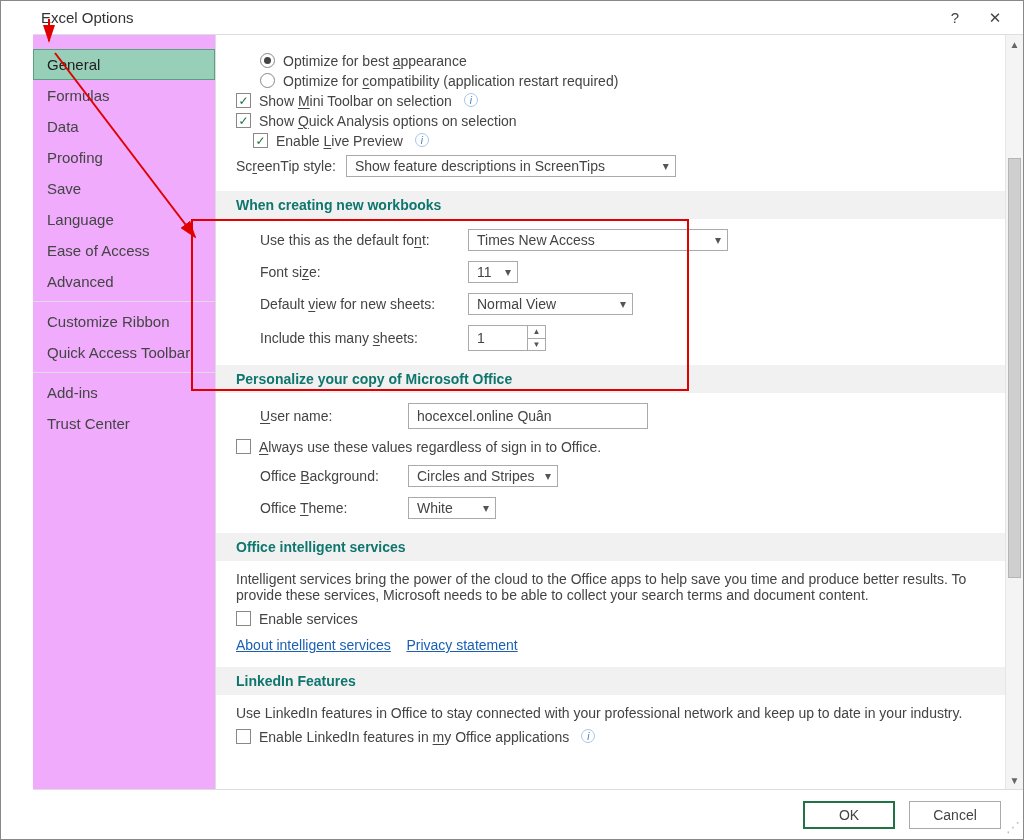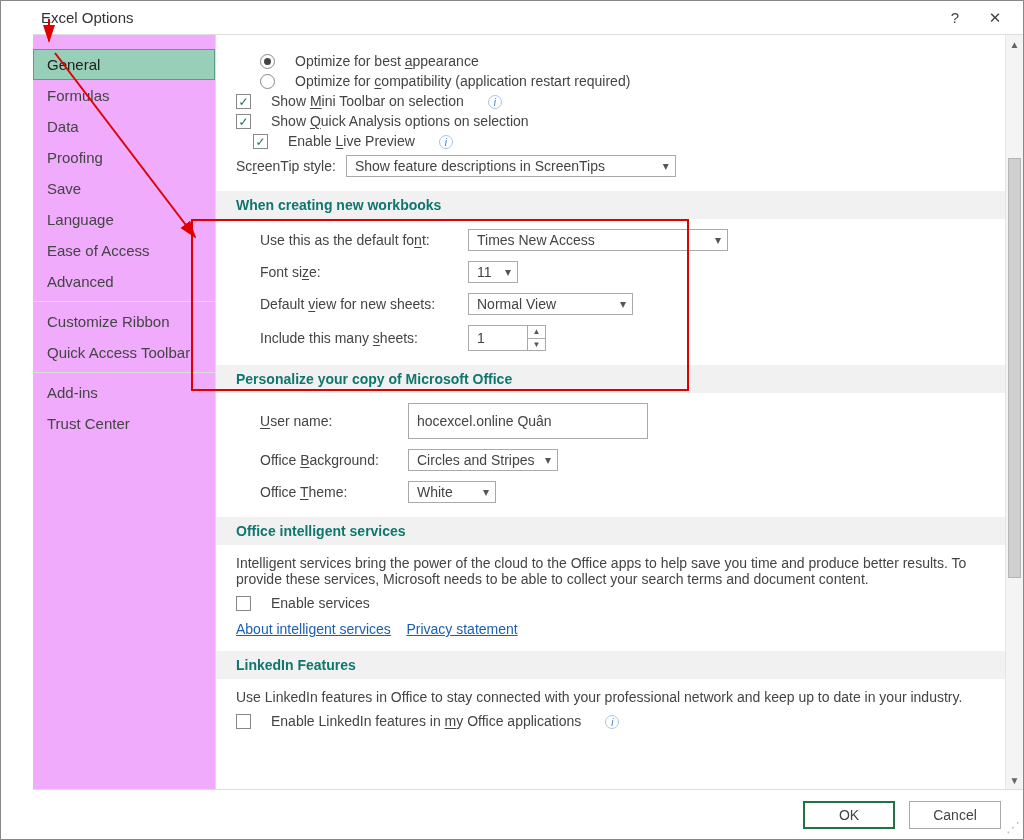--- a/index.html
+++ b/index.html
@@ -12,34 +12,34 @@
   .sidebar { width: 183px; border-right: 1px solid #ddd; padding-top: 14px; background: #f0abfc; }
   .sidebar .item { padding: 7px 14px; font-size: 15px; color: #444; cursor: pointer; }
   .sidebar .item.selected { background: #97cfb9; border: 1px solid #5aa07f; color: #222; padding: 6px 13px; }
   .sidebar .sep { border-top: 1px solid #ddd; margin: 4px 0; }
   .content { flex: 1; position: relative; overflow: hidden; }
   .scrollarea { position: absolute; inset: 0 18px 0 0; overflow: hidden; padding: 14px 10px 10px 20px; }
   .scrollbar { position: absolute; right: 0; top: 0; bottom: 0; width: 18px; background: #f4f4f4; border-left: 1px solid #e5e5e5; display: flex; flex-direction: column; align-items: center; }
   .scrollbar .arrow { height: 18px; width: 100%; display:flex; align-items:center; justify-content:center; font-size:10px; color:#666; cursor:pointer; }
   .scrollbar .track { flex: 1; position: relative; width: 100%; }
   .scrollbar .thumb { position: absolute; left: 2px; right: 2px; top: 105px; height: 420px; background: #cfcfcf; border: 1px solid #b5b5b5; cursor:pointer; }
-  .radio-row, .check-row { display: flex; align-items: flex-end; margin: 4px 0 4px 24px; gap: 20px; }
+  .radio-row, .check-row { display: flex; align-items: flex-start; margin: 4px 0 4px 24px; gap: 8px; }
   .radio { width: 15px; height: 15px; border: 1px solid #888; border-radius: 50%; display:inline-flex; align-items:center; justify-content:center; }
   .radio.checked::after { content:""; width:7px; height:7px; background:#444; border-radius:50%; }
   .check { width: 15px; height: 15px; border: 1px solid #888; display:inline-flex; align-items:center; justify-content:center; font-size:12px; color:#217346; }
   .check.checked::after { content:"✓"; }
   .info-icon { width:14px; height:14px; border:1px solid #a9c6e8; border-radius:50%; color:#3a7bbf; font-size:10px; display:inline-flex; align-items:center; justify-content:center; margin-left:4px; }
   .info-icon::after { content:"i"; font-style: italic; }
   .row0 { display:flex; align-items:center; margin: 6px 0 6px 0; gap: 10px; }
   .section-header { background: #f1f1f1; font-weight: 600; color: #0f766e; padding: 6px 10px; margin: 14px -10px 10px -20px; padding-left: 20px; }
   .grid { display: grid; grid-template-columns: 200px auto; row-gap: 10px; column-gap: 8px; align-items: center; margin-left: 24px; }
   .grid .lbl { color:#444; }
   .select { border: 1px solid #aaa; background: #fff; height: 22px; display:inline-flex; align-items:center; padding: 0 22px 0 8px; position:relative; cursor:pointer; }
   .select::after { content:"▾"; position:absolute; right:6px; color:#555; font-size:12px; }
-  .textbox { border:1px solid #aaa; height:36px; padding:0 8px; display:inline-flex; align-items:center; background:#fff; }
+  .textbox { border:1px solid #aaa; height:26px; padding:0 8px; display:inline-flex; align-items:center; background:#fff; }
   .spinner { border:1px solid #aaa; height:26px; width:78px; display:inline-flex; align-items:center; padding-left:8px; position:relative; background:#fff; }
   .spinner .btns { position:absolute; right:0; top:0; bottom:0; width:18px; border-left:1px solid #aaa; display:flex; flex-direction:column; }
   .spinner .btns span { flex:1; display:flex; align-items:center; justify-content:center; font-size:8px; color:#555; cursor:pointer; }
   .spinner .btns span:first-child { border-bottom:1px solid #aaa; }
   .redbox { border: 2px solid #e10000; position:absolute; left:190px; top:218px; width:498px; height:172px; pointer-events:none; }
   .arrow-svg { position:absolute; left:34px; top:18px; pointer-events:none; }
   .link { color:#1a5fb4; text-decoration: underline; cursor:pointer; }
   .footer { height: 50px; border-top:1px solid #ddd; display:flex; align-items:center; justify-content:flex-end; gap:14px; padding-right:22px; }
   .footer .btn { width:92px; height:28px; border:1px solid #aaa; background:#fff; display:flex; align-items:center; justify-content:center; cursor:pointer; }
   .footer .btn.primary { border:2px solid #217346; }
@@ -138,20 +138,24 @@
         </div>
 
         <div class="section-header">Personalize your copy of Microsoft Office</div>
 
         <div class="grid" style="grid-template-columns: 140px auto;">
           <span class="lbl"><span class="u">U</span>ser name:</span>
           <span class="textbox" style="width:240px;">
               <span>hocexcel.online Quân</span>
             </span>
         </div>
+        <div class="check-row" style="margin-left:0; margin-top:10px;">
+          <span class="check"></span>
+          <span><span class="u">A</span>lways use these values regardless of sign in to Office.</span>
+        </div>
         <div class="grid" style="grid-template-columns: 140px auto; margin-top:10px;">
           <span class="lbl">Office <span class="u">B</span>ackground:</span>
           <span class="select" style="width:150px;">
               <span>Circles and Stripes</span>
             </span>
 
           <span class="lbl">Office <span class="u">T</span>heme:</span>
           <span class="select" style="width:88px;">
               <span>White</span>
             </span>

